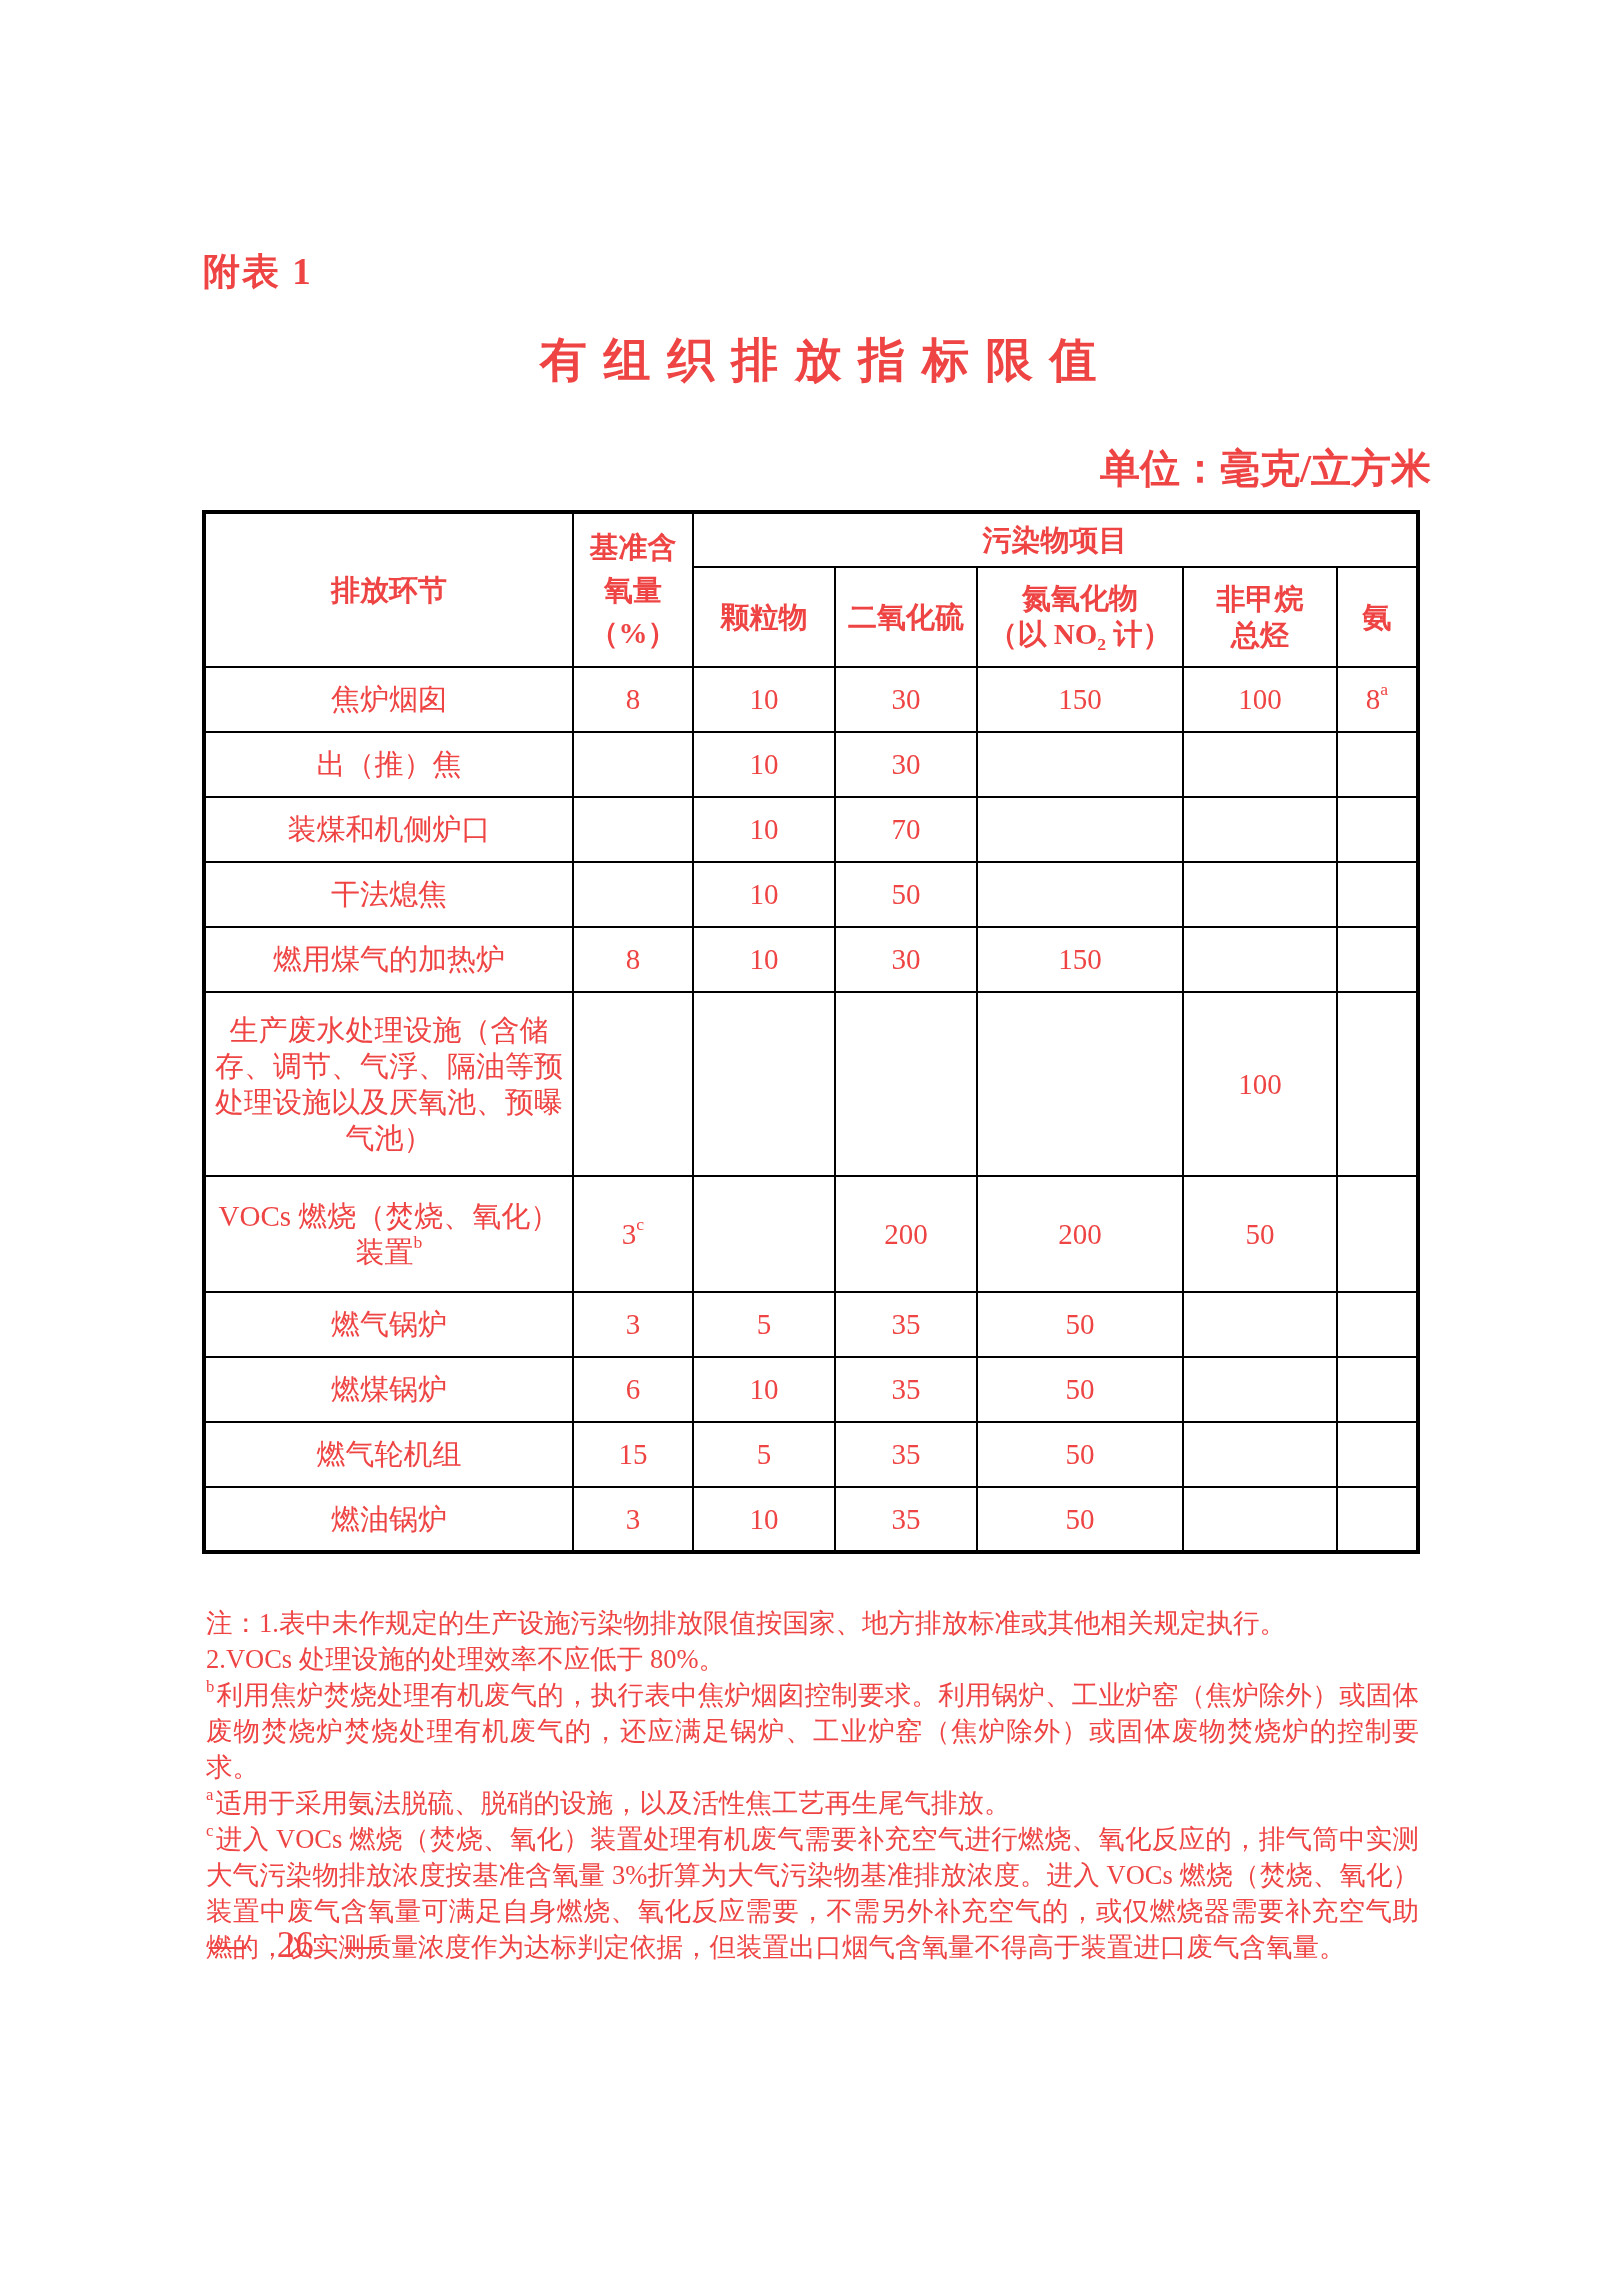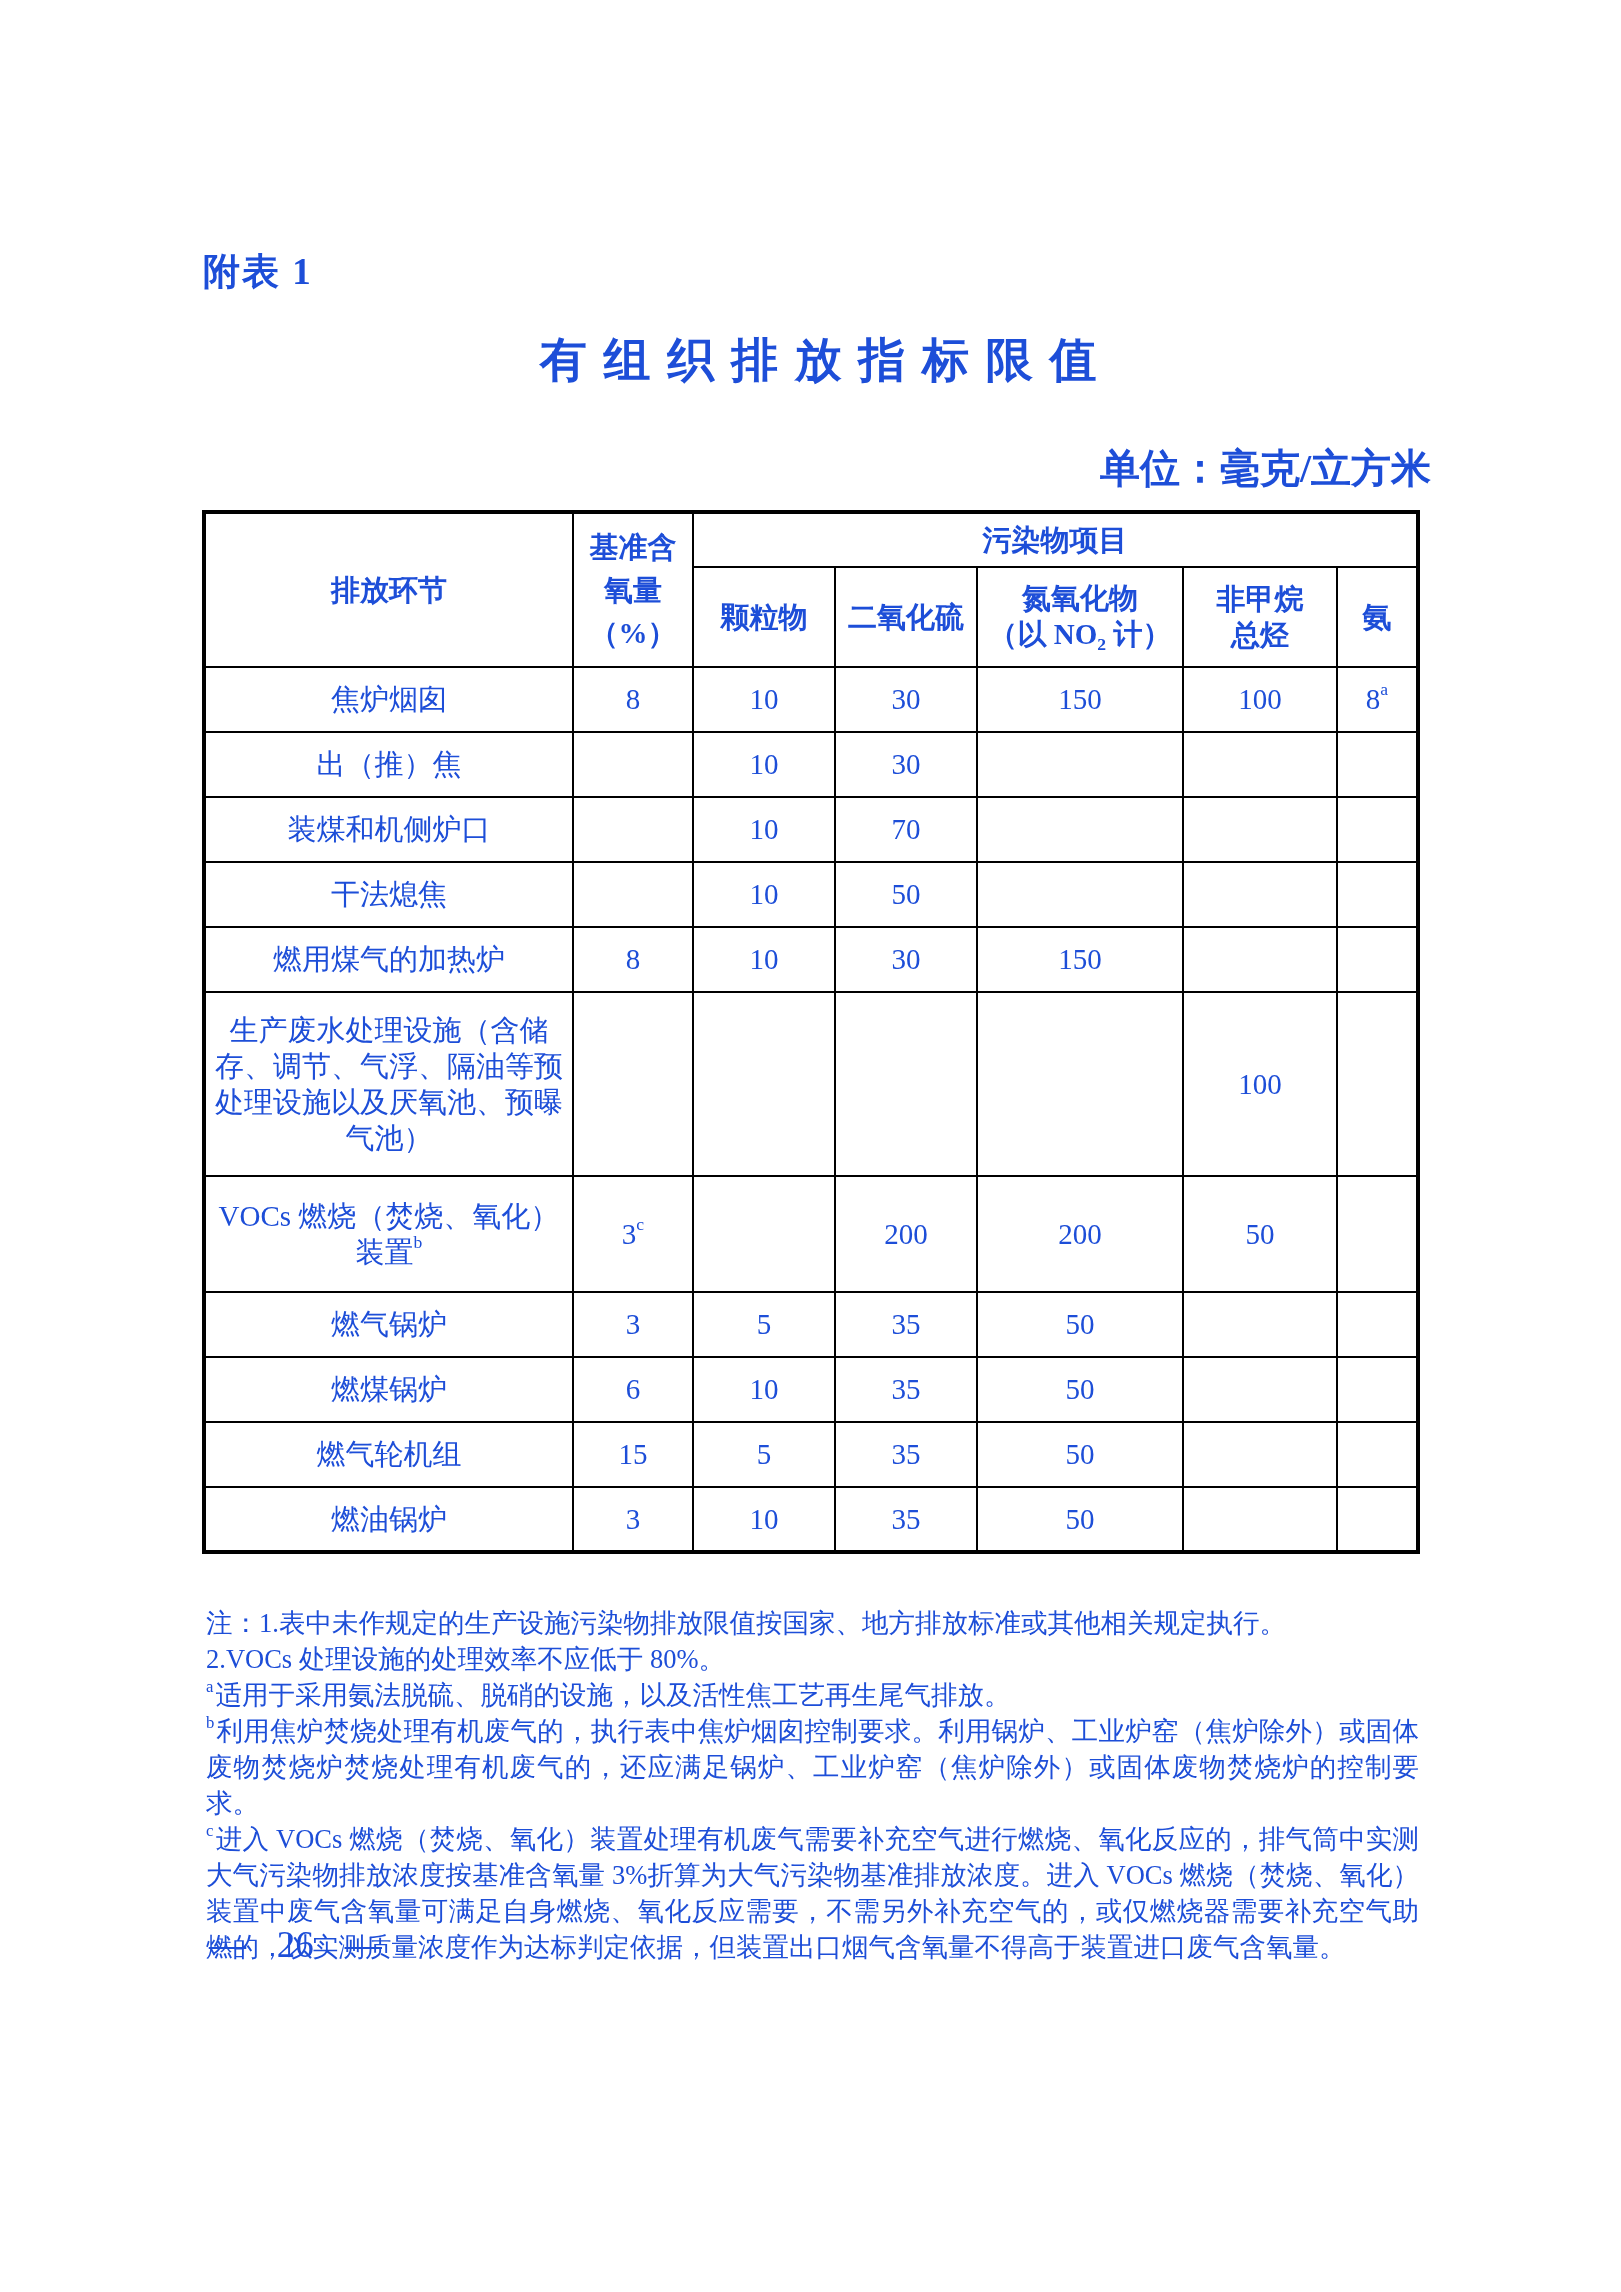--- a/index.html
+++ b/index.html
@@ -1,21 +1,21 @@
 <!DOCTYPE html>
 <html><head>
 <meta charset="utf-8">
 <style>
   html,body{margin:0;padding:0;background:#888;}
   .page{
     position:relative;
     width:1621px;height:2293px;
     margin:0 auto;
     background:#ffffff;
-    color:#1d4ed8;
+    color:#ef4444;
     font-family:"Liberation Serif","DejaVu Serif",serif;
     overflow:hidden;
   }
   .annex{
     position:absolute;left:203px;top:247px;
     font-size:37px;font-weight:600;letter-spacing:2px;
   }
   .doc-title{
     position:absolute;left:16px;top:329px;width:100%;
     text-align:center;
@@ -213,21 +213,21 @@
         <td class="num">50</td>
         <td class="num"></td>
         <td class="num"></td>
       </tr>
     </tbody>
   </table>
 
   <div class="notes">
     <p>注：1.表中未作规定的生产设施污染物排放限值按国家、地方排放标准或其他相关规定执行。</p>
     <p class="note-2">2.VOCs 处理设施的处理效率不应低于 80%。</p>
+    <p><sup class="fn-sup">b</sup><span>利用焦炉焚烧处理有机废气的，执行表中焦炉烟囱控制要求。利用锅炉、工业炉窑（焦炉除外）或固体废物焚烧炉焚烧处理有机废气的，还应满足锅炉、工业炉窑（焦炉除外）或固体废物焚烧炉的控制要求。</span></p>
     <p><sup class="fn-sup">a</sup><span>适用于采用氨法脱硫、脱硝的设施，以及活性焦工艺再生尾气排放。</span></p>
-    <p><sup class="fn-sup">b</sup><span>利用焦炉焚烧处理有机废气的，执行表中焦炉烟囱控制要求。利用锅炉、工业炉窑（焦炉除外）或固体废物焚烧炉焚烧处理有机废气的，还应满足锅炉、工业炉窑（焦炉除外）或固体废物焚烧炉的控制要求。</span></p>
     <p><sup class="fn-sup">c</sup><span>进入 VOCs 燃烧（焚烧、氧化）装置处理有机废气需要补充空气进行燃烧、氧化反应的，排气筒中实测大气污染物排放浓度按基准含氧量 3%折算为大气污染物基准排放浓度。进入 VOCs 燃烧（焚烧、氧化）装置中废气含氧量可满足自身燃烧、氧化反应需要，不需另外补充空气的，或仅燃烧器需要补充空气助燃的，以实测质量浓度作为达标判定依据，但装置出口烟气含氧量不得高于装置进口废气含氧量。</span></p>
   </div>
 
   <div class="page-number">— 26 —</div>
 
 </div>
 
 
 </body></html>

